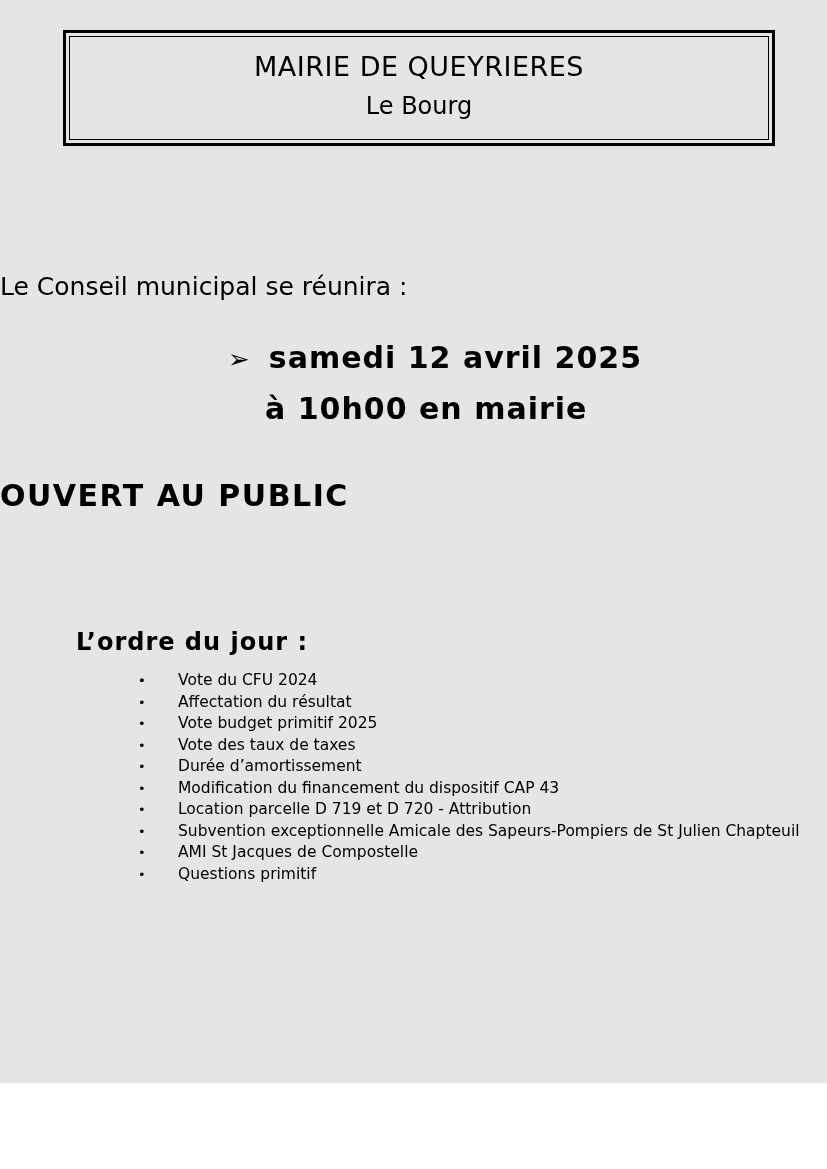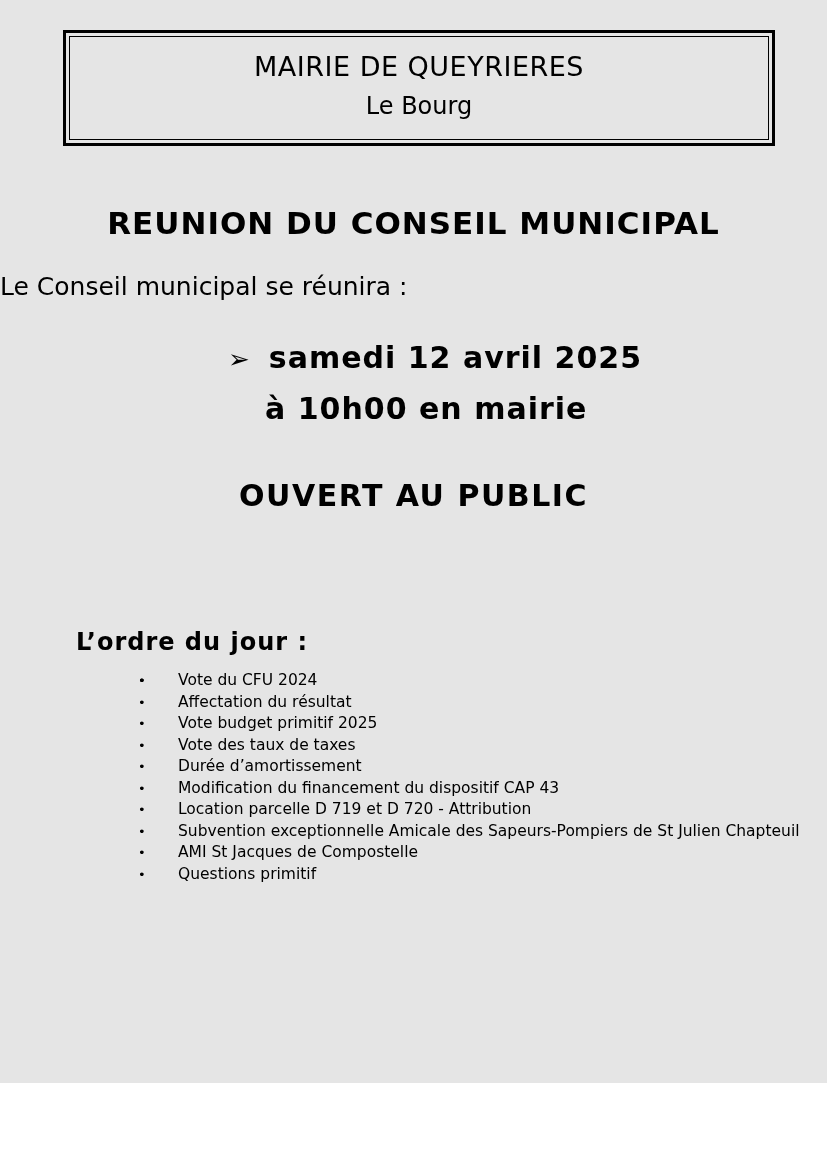--- a/index.html
+++ b/index.html
@@ -80,21 +80,20 @@
   .meeting-line-2 {
     margin-top: 16px;
     margin-left: 37px;
   }
 
   .public-notice {
     position: absolute;
     top: 478px;
     left: 0;
     width: 100%;
-    text-align: center;
     font-size: 30px;
     font-weight: bold;
     letter-spacing: 1.5px;
   }
 
   
   .agenda-heading {
     position: absolute;
     top: 628px;
     left: 76px;
@@ -129,21 +128,20 @@
 
 <div class="page">
 
   <div class="header-box-outer">
     <div class="header-box-inner">
       <div class="header-line-1">MAIRIE DE QUEYRIERES</div>
       <div class="header-line-2">Le Bourg</div>
     </div>
   </div>
 
-  <div class="doc-title">REUNION DU CONSEIL MUNICIPAL</div>
 
   <div class="doc-subtitle">Le Conseil municipal se réunira :</div>
 
   <div class="meeting-block">
     <div class="meeting-line-1">
       <span class="arrow-bullet">➢</span>
       <span>samedi 12 avril 2025</span>
     </div>
     <div class="meeting-line-2">à 10h00 en mairie</div>
   </div>

